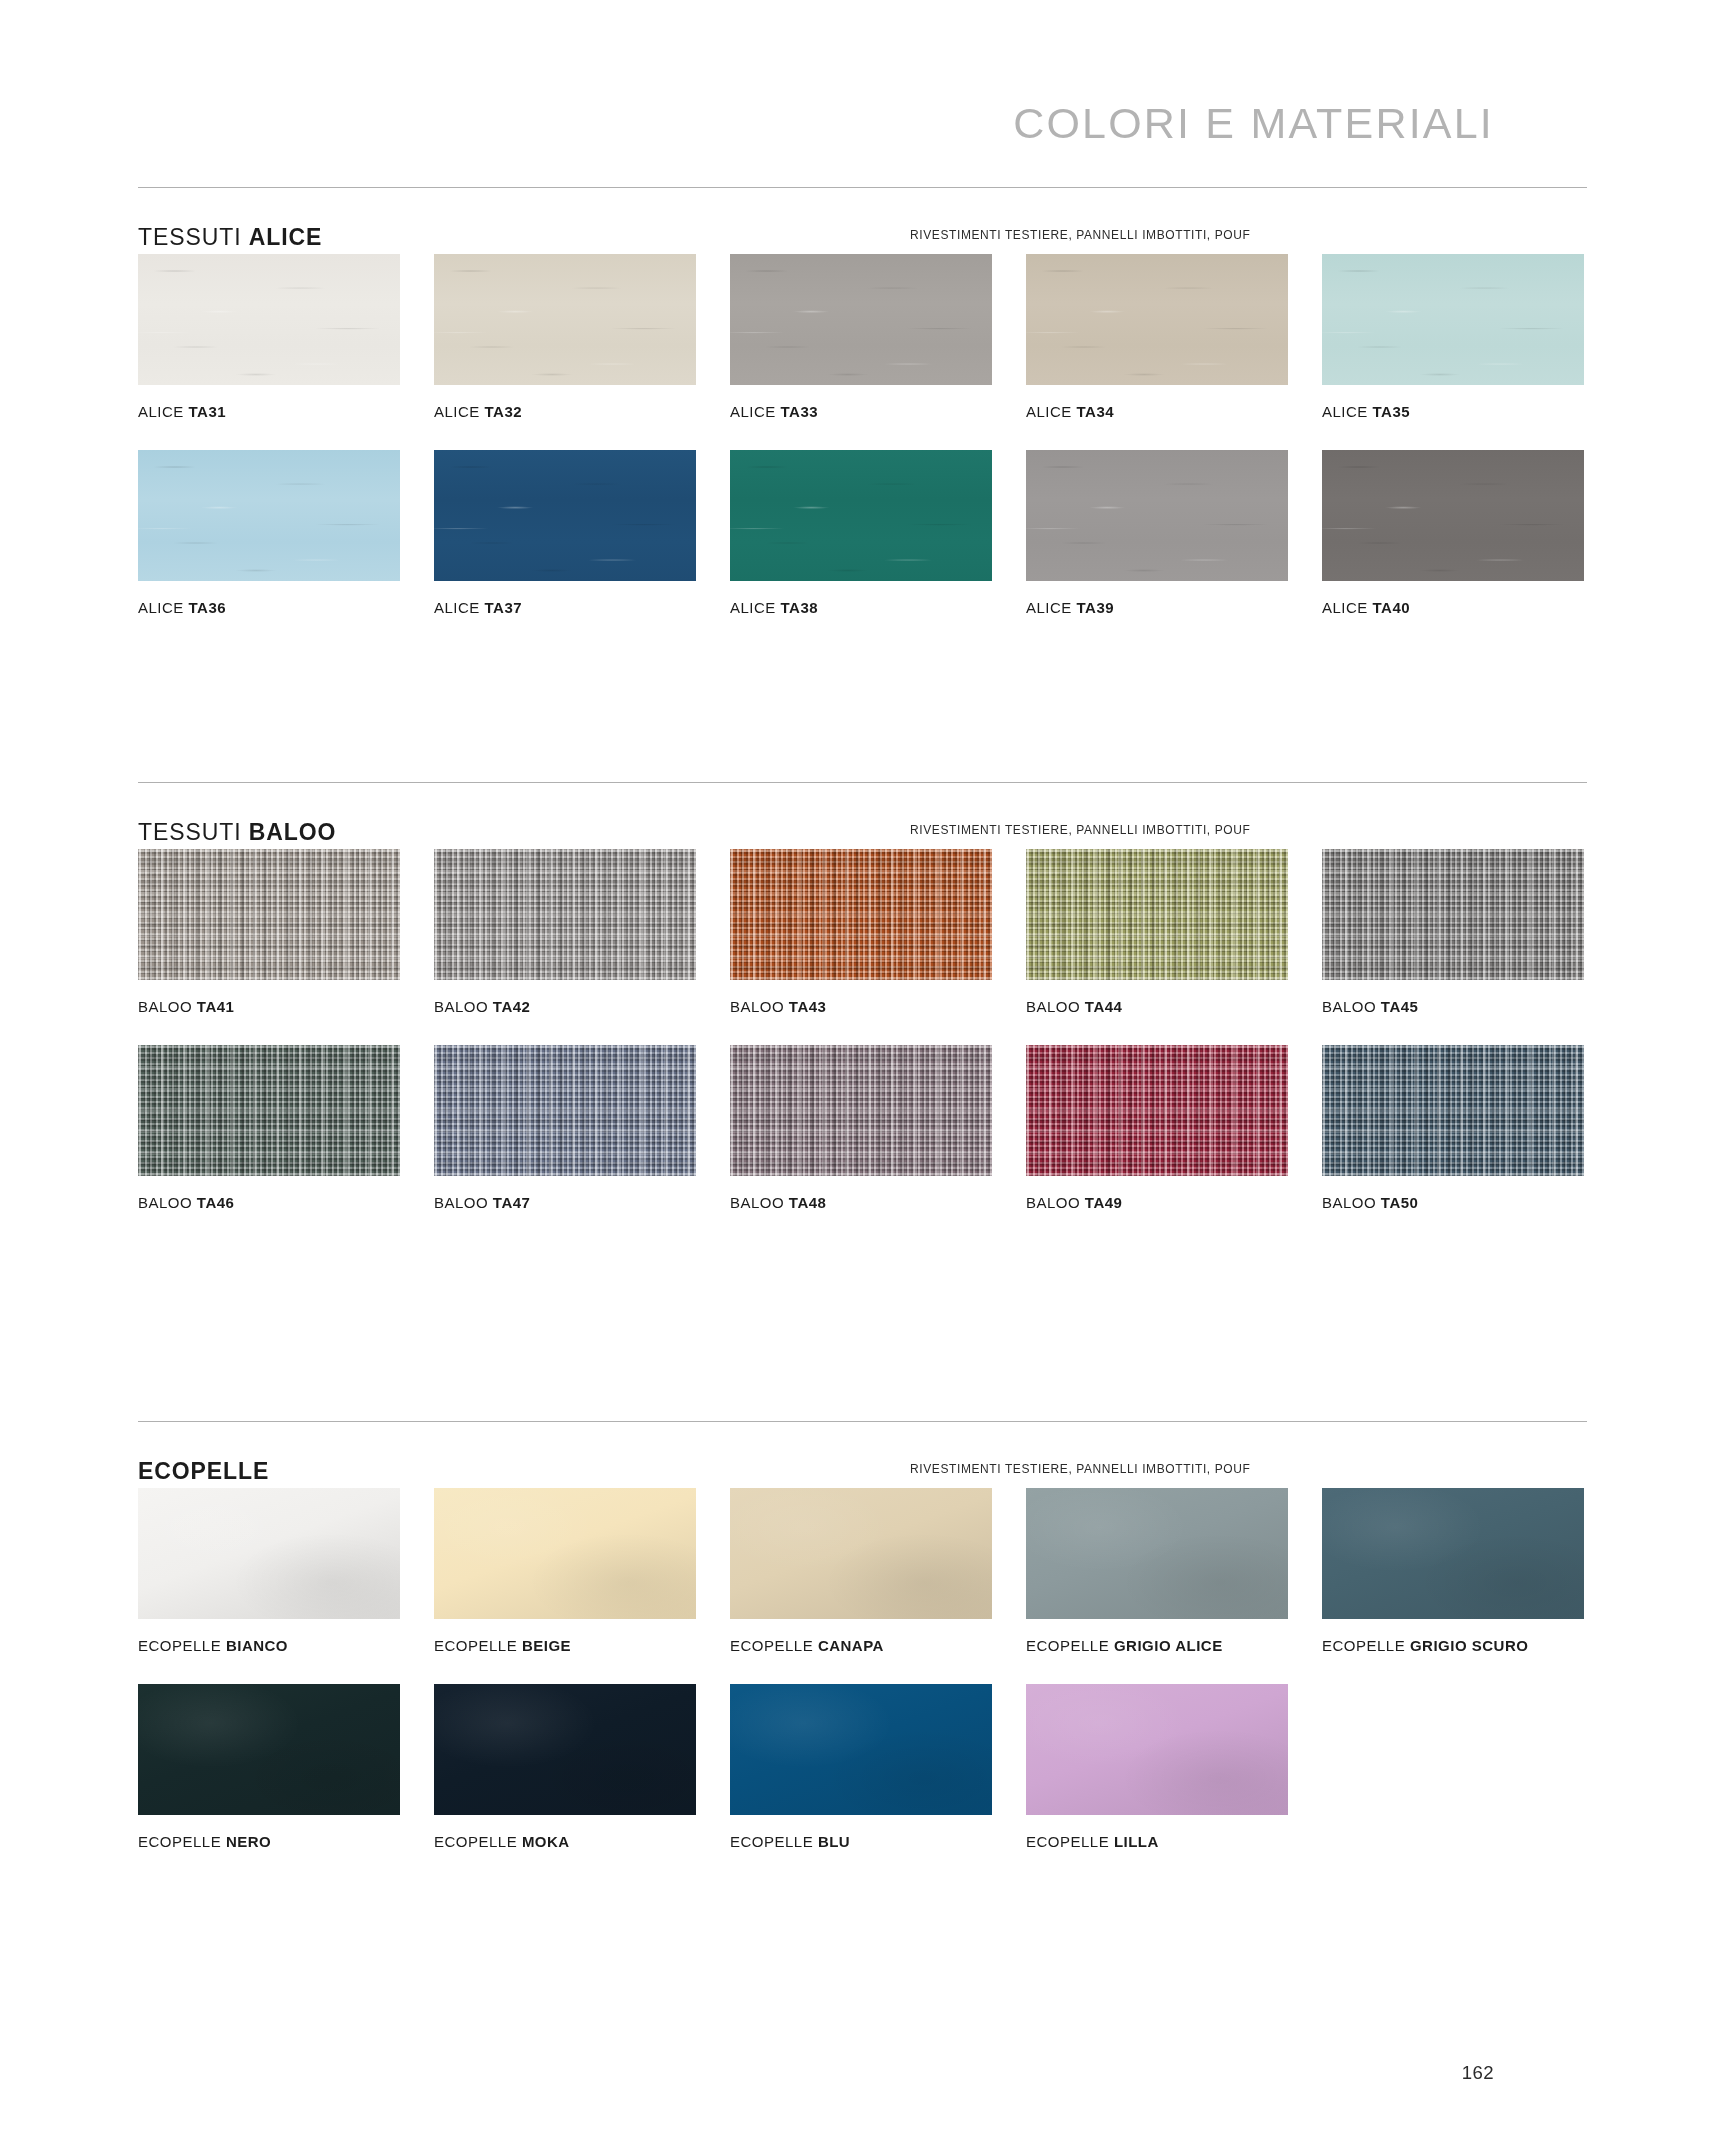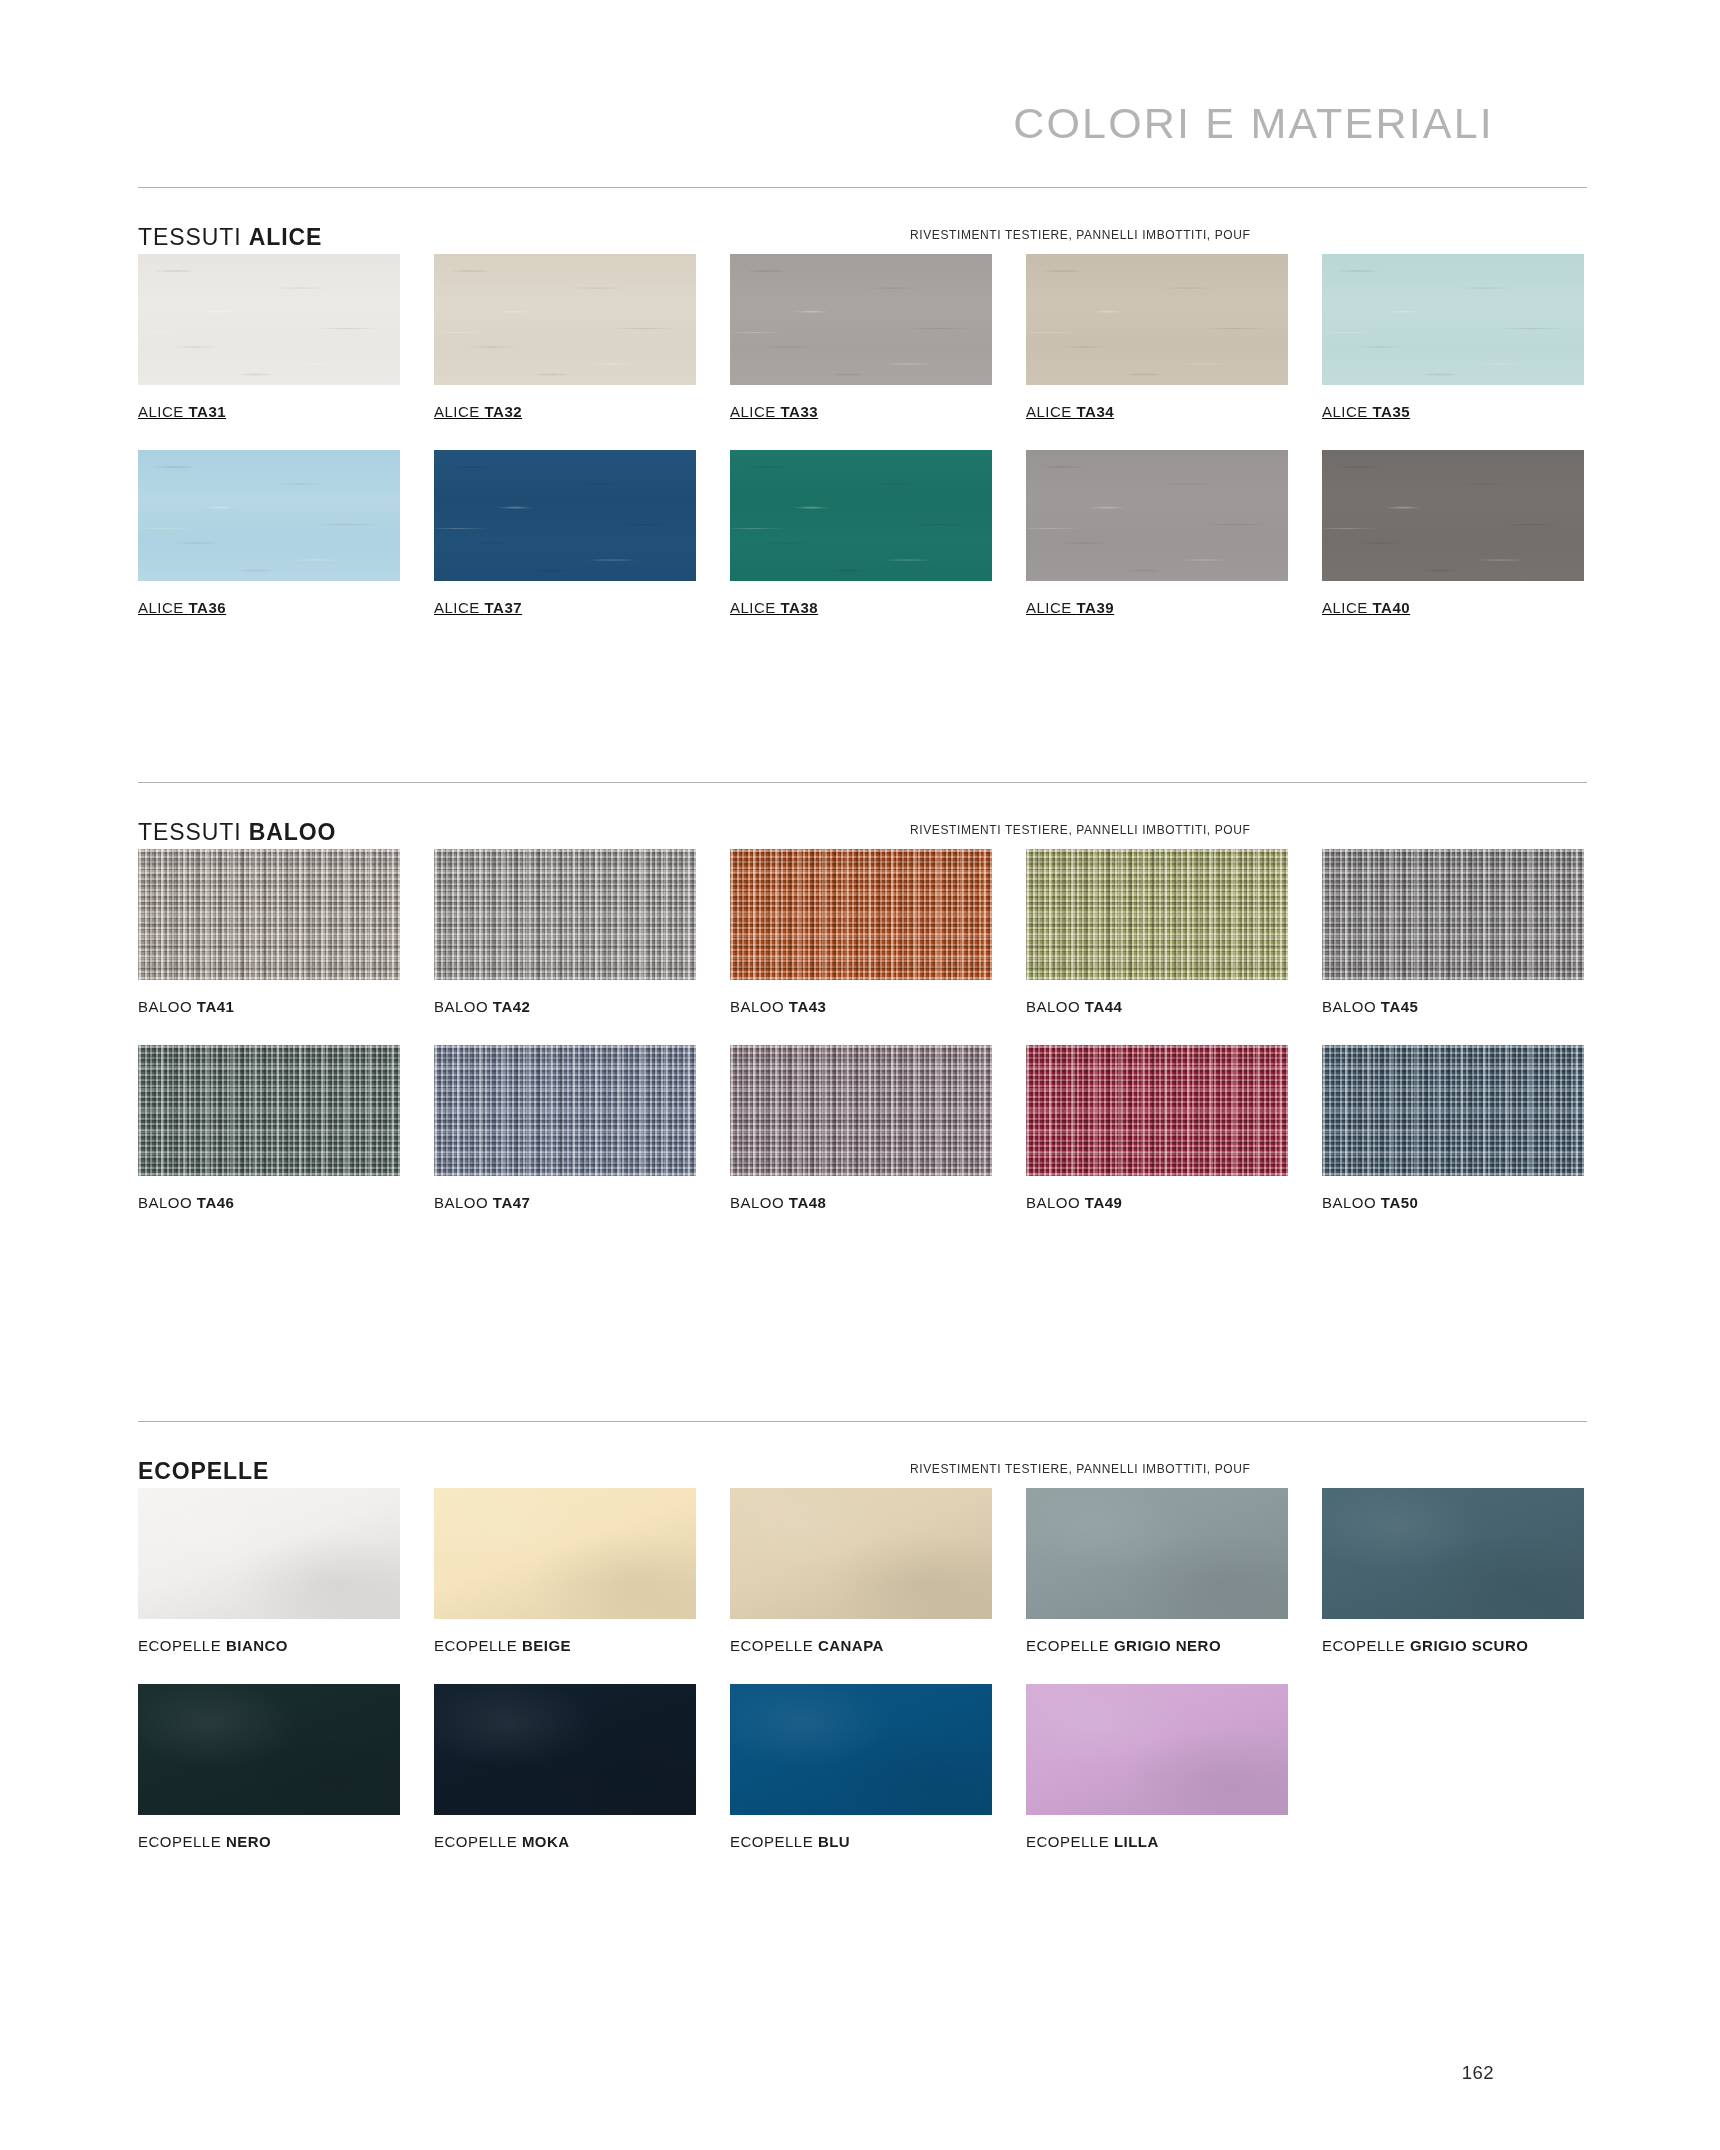--- a/index.html
+++ b/index.html
@@ -32,21 +32,21 @@
     white-space: nowrap;
     line-height: 1;
   }
 
   
   .section {
     position: absolute;
     left: 138px;
     width: 1449px;
   }
-  #section-alice   { top: 187px; text-decoration: underline; }
+  #section-alice   { top: 187px; }
   #section-baloo   { top: 782px; }
   #section-ecopelle{ top: 1421px; }
 
   .section-rule {
     width: 100%;
     height: 1.4px;
     background: #b0b0b0;
   }
 
   .section-head {
@@ -412,21 +412,21 @@
         <div class="cell">
           <div class="swatch" style="background: rgb(224, 209, 178);">
             <div class="tex tex-eco" style="background: linear-gradient(160deg, rgb(229, 215, 186) 0%, rgb(224, 209, 178) 45%, rgb(202, 188, 160) 100%);"></div>
           </div>
           <div class="cell-label"><span>ECOPELLE </span><b>CANAPA</b></div>
         </div>
         <div class="cell">
           <div class="swatch" style="background: rgb(140, 154, 157);">
             <div class="tex tex-eco" style="background: linear-gradient(160deg, rgb(148, 162, 164) 0%, rgb(140, 154, 157) 45%, rgb(126, 139, 141) 100%);"></div>
           </div>
-          <div class="cell-label"><span>ECOPELLE </span><b>GRIGIO NERO</b></div>
+          <div class="cell-label"><span>ECOPELLE </span><b>GRIGIO ALICE</b></div>
         </div>
         <div class="cell">
           <div class="swatch" style="background: rgb(70, 99, 111);">
             <div class="tex tex-eco" style="background: linear-gradient(160deg, rgb(77, 106, 119) 0%, rgb(70, 99, 111) 45%, rgb(63, 89, 100) 100%);"></div>
           </div>
           <div class="cell-label"><span>ECOPELLE </span><b>GRIGIO SCURO</b></div>
         </div>
         <div class="cell">
           <div class="swatch" style="background: rgb(22, 40, 42);">
             <div class="tex tex-eco" style="background: linear-gradient(160deg, rgb(28, 48, 48) 0%, rgb(22, 40, 42) 45%, rgb(20, 36, 38) 100%);"></div>

